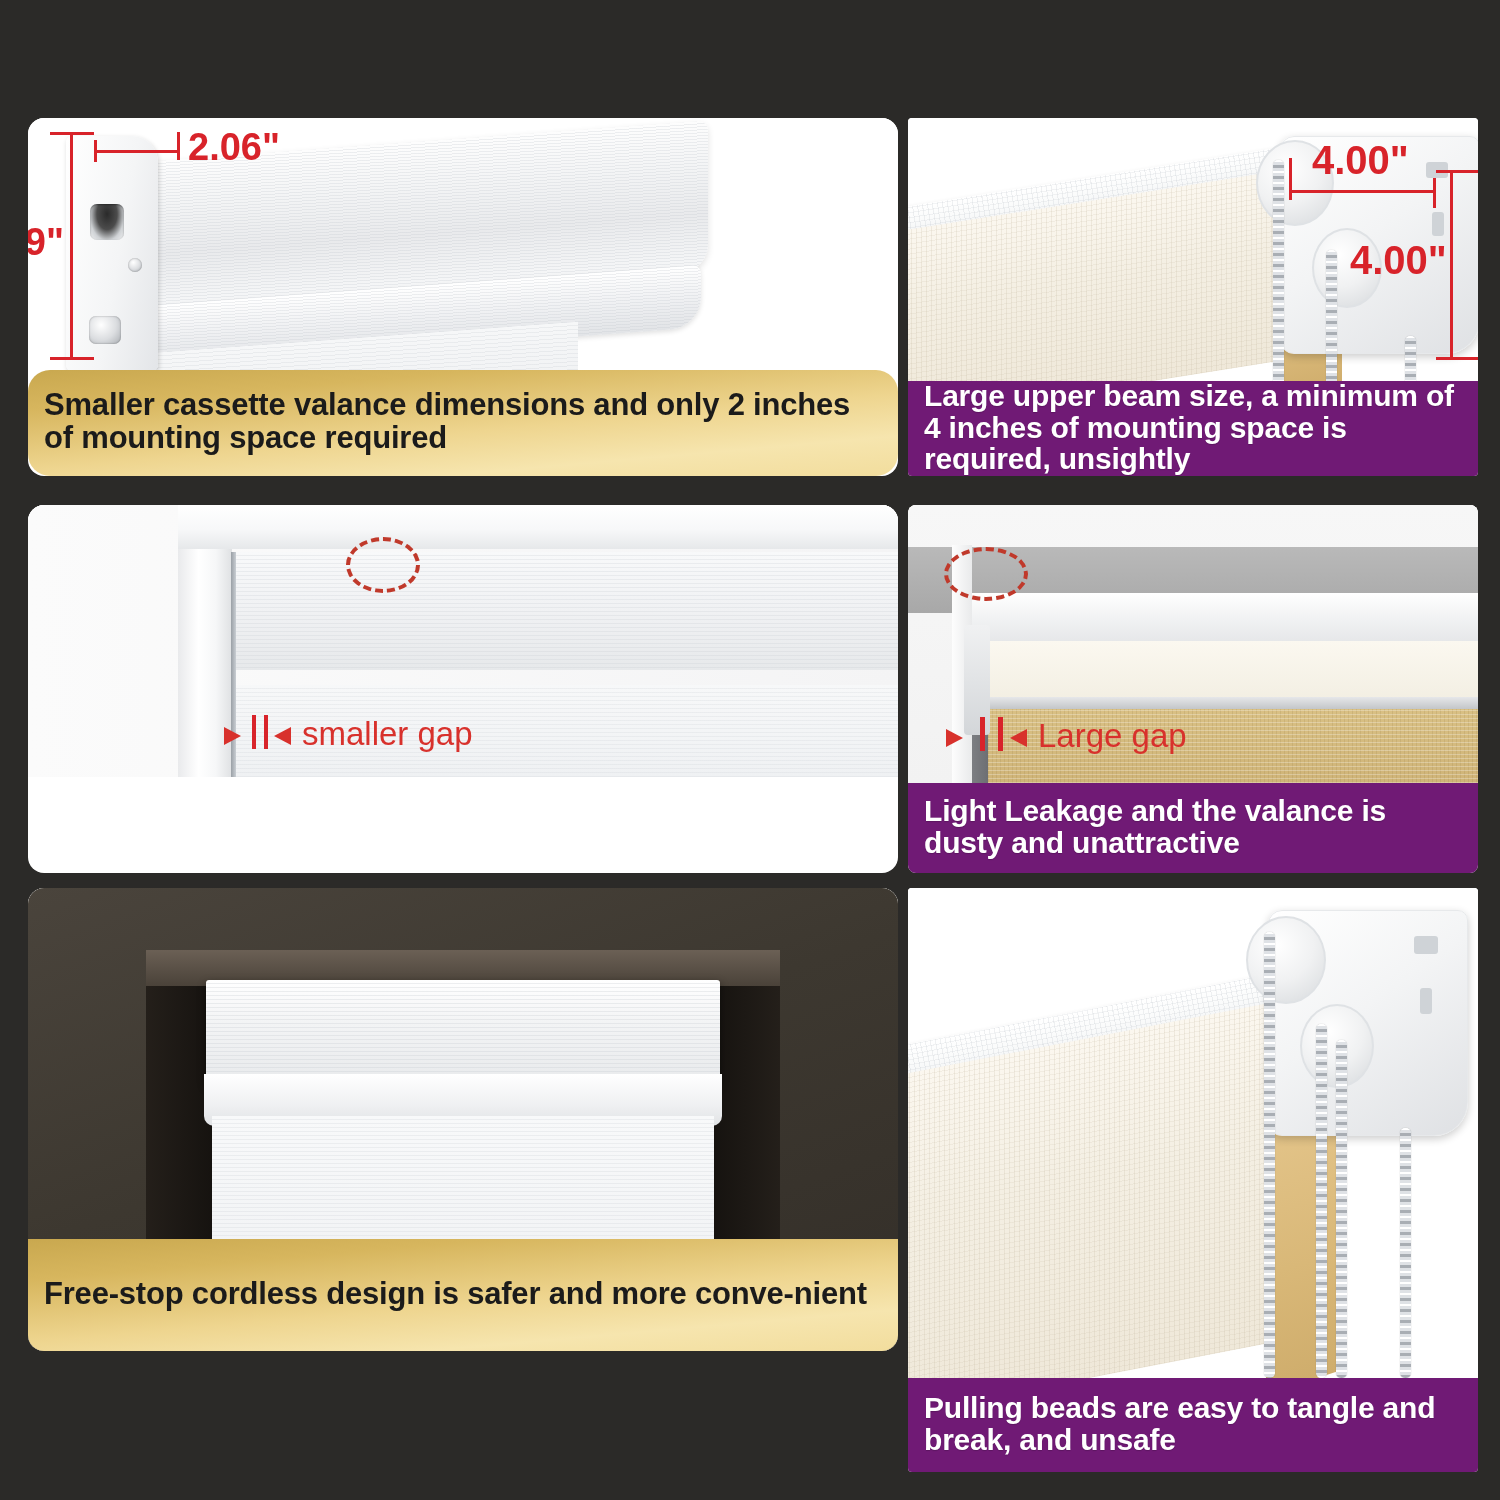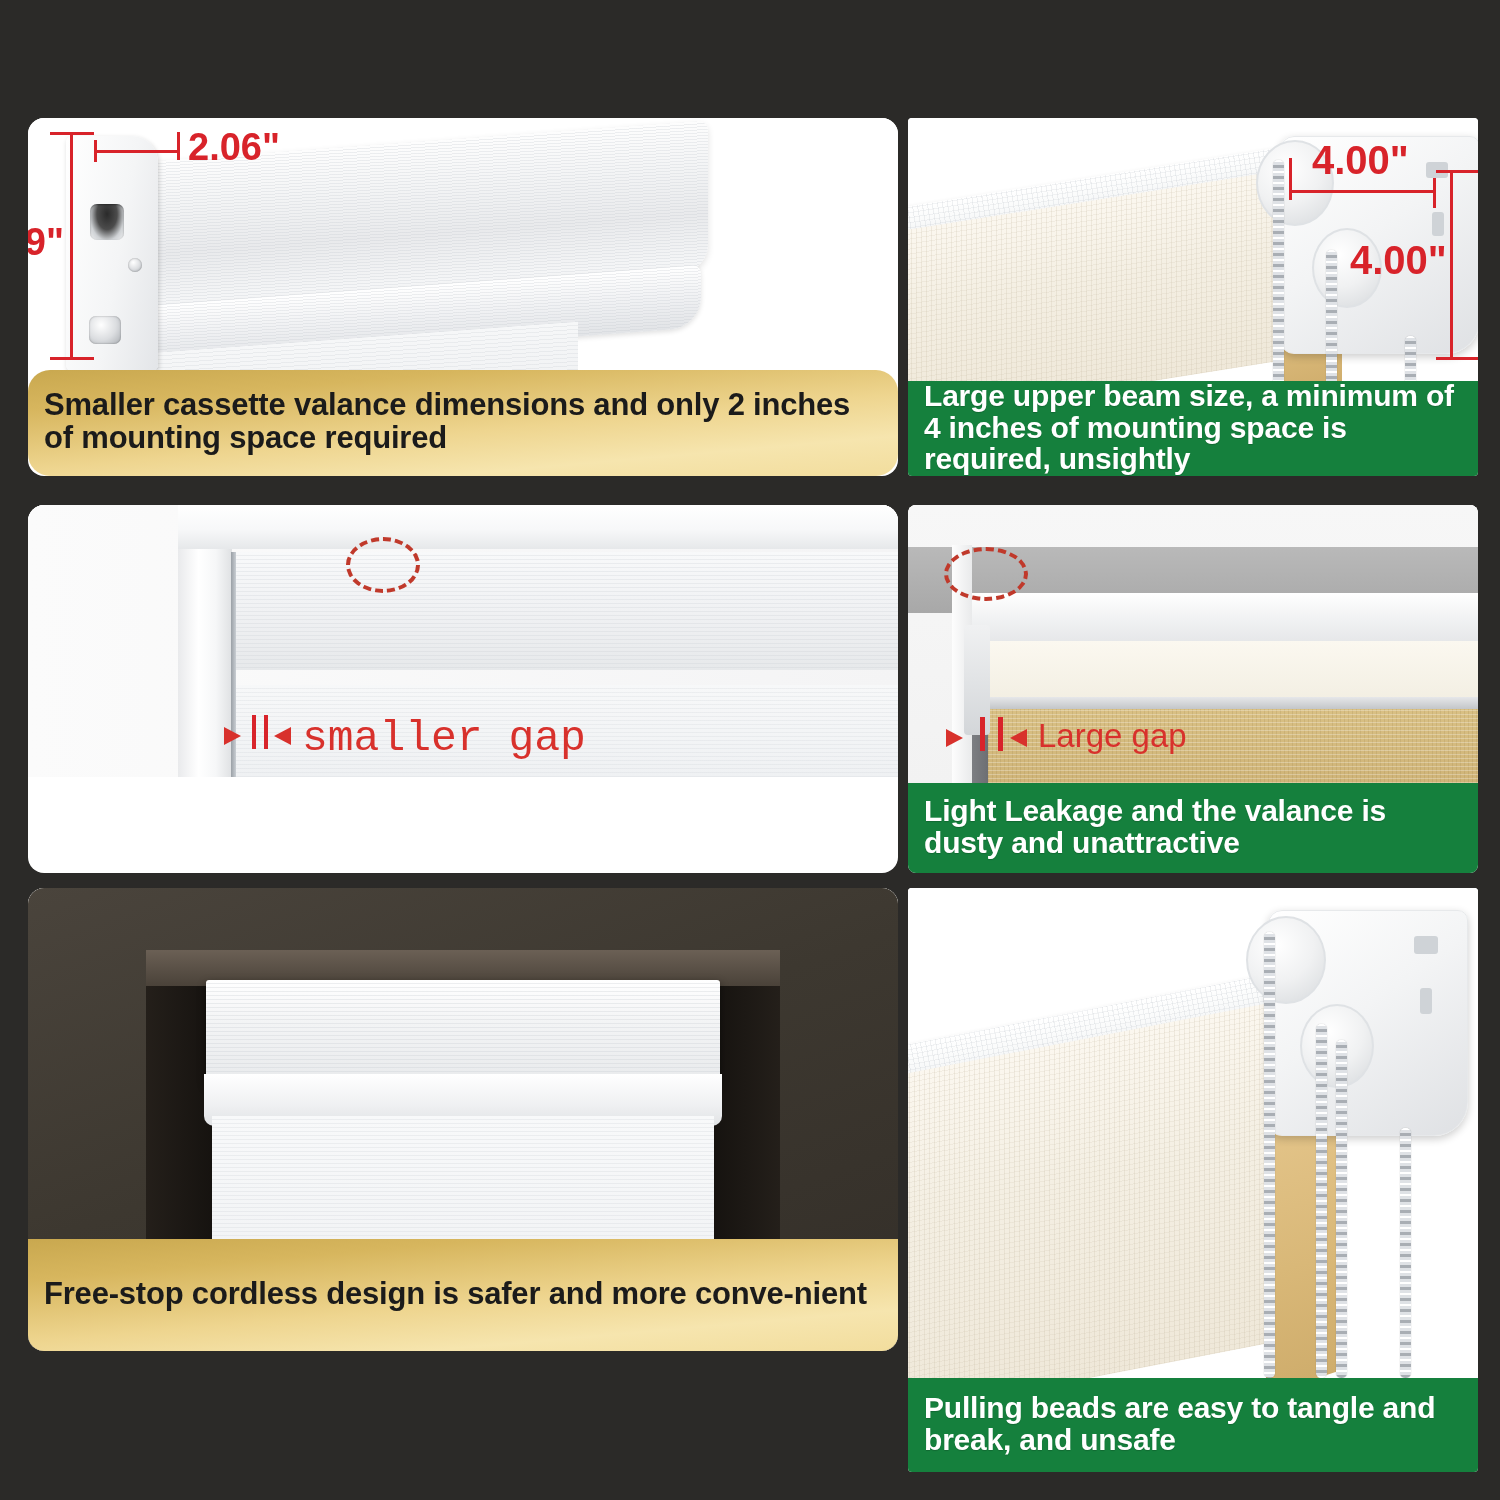--- a/index.html
+++ b/index.html
@@ -61,21 +61,21 @@
     display: flex;
     align-items: center;
     padding: 4px 16px 6px 16px;
   }
   .cap-good {
     background: linear-gradient(175deg,#c9a84f 0%, #d7b65e 22%, #eed58f 55%, #f6e5ae 78%, #f2dd9d 100%);
     color: #1b1b1b;
     border-radius: 0 0 14px 14px;
   }
   .cap-bad {
-    background: #15803d;
+    background: #701a75;
     color: #ffffff;
   }
   .cap span {
     display: block;
     font-weight: bold;
     line-height: 1.06;
     letter-spacing: -0.2px;
   }
   .cap-good span { font-size: 31px; }
   .cap-bad span  { font-size: 30px; text-shadow: 0 1px 1px rgba(0,0,0,.18); }
@@ -390,21 +390,21 @@
       <div class="p3-frame-h"></div>
       <div class="p3-valance"></div>
       <div class="p3-shade"></div>
       <div class="p3-edge"></div>
       <div class="dashcircle" style="left:318px; top:32px; width:74px; height:56px;"></div>
 
       <div class="arrowR" style="left:196px; top:222px;"></div>
       <div class="tick" style="left:224px; top:210px; width:4px; height:34px;"></div>
       <div class="tick" style="left:236px; top:210px; width:4px; height:34px;"></div>
       <div class="arrowL" style="left:246px; top:222px;"></div>
-      <div class="annot" style="left:274px; top:212px; font-size:43px;font-family:Liberation Mono, monospace;">smaller gap</div>
+      <div class="annot" style="left:274px; top:212px; font-size:33px;">smaller gap</div>
     </div>
 
   </div>
 
   <div class="panel" style="left:908px; top:505px; width:570px; height:368px; border-radius:8px;">
 
     <div class="photo" style="height:278px;">
       <div class="p4-bg"></div>
       <div class="p4-wallstrip"></div>
       <div class="p4-tube"></div>

